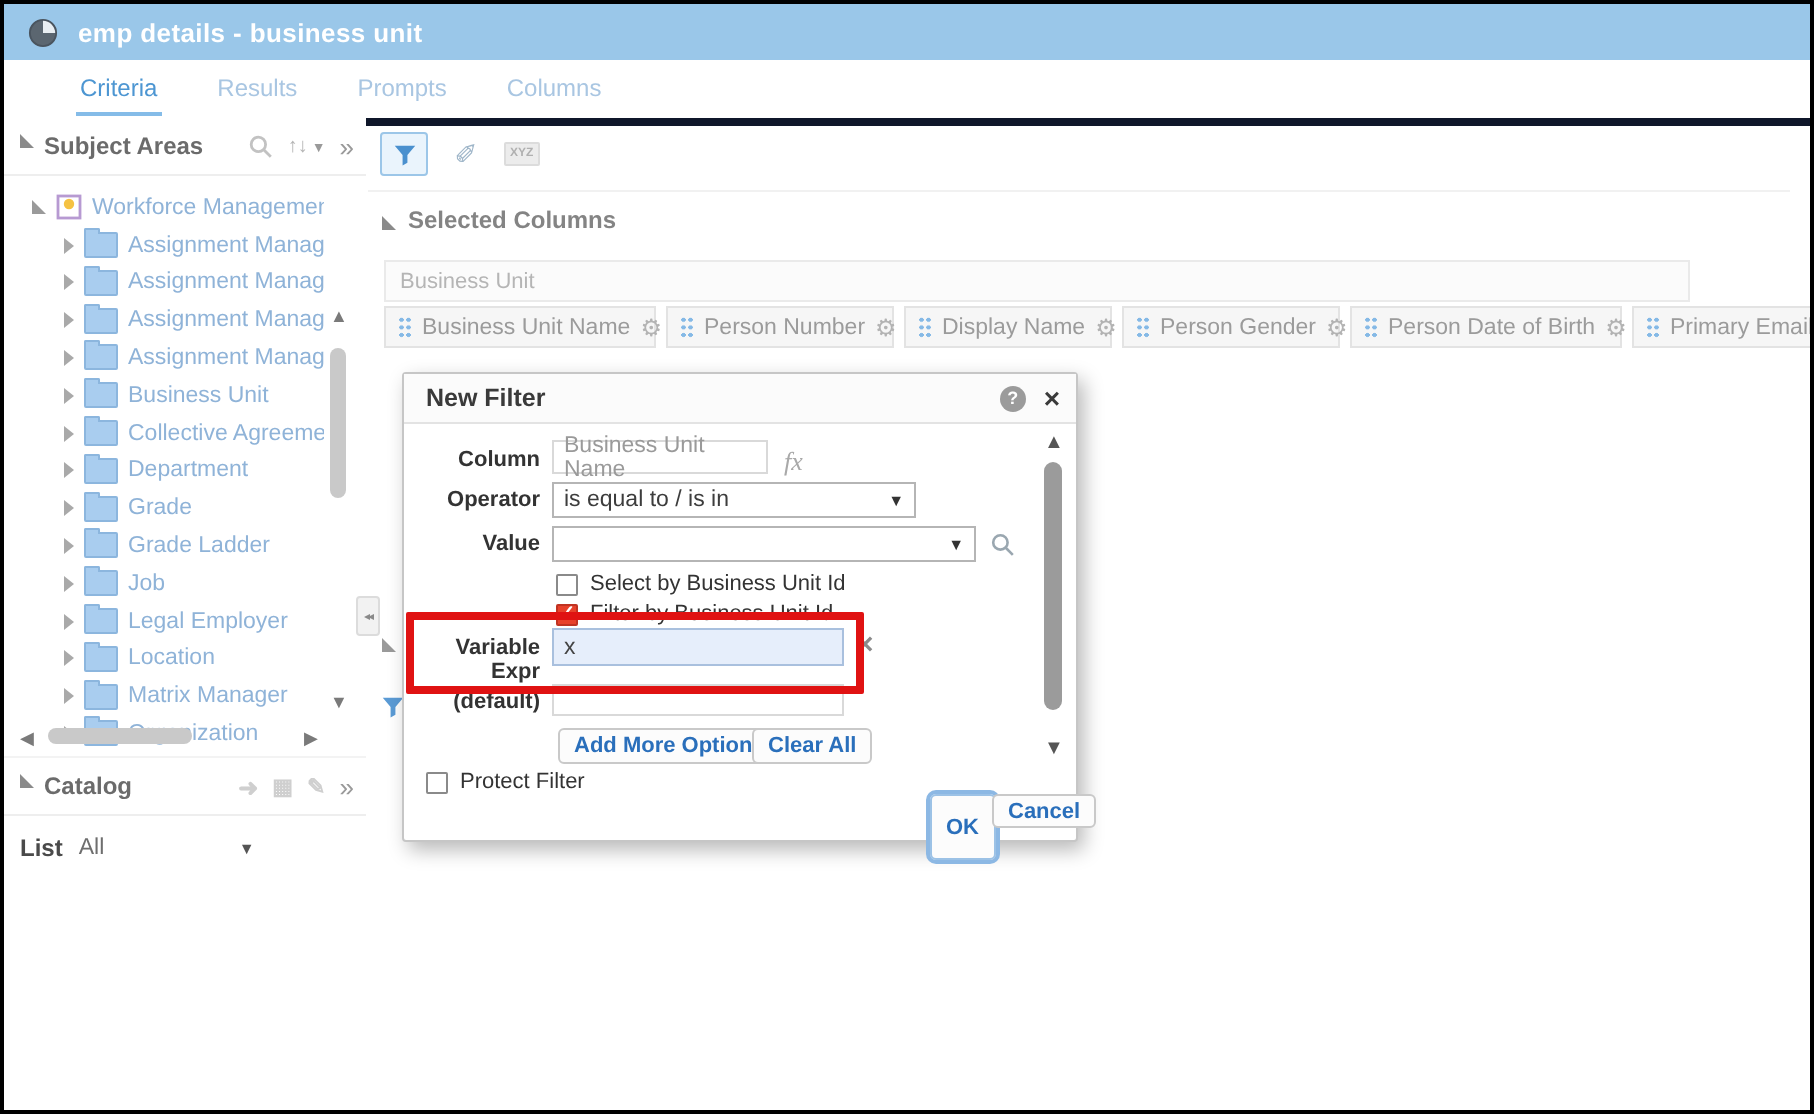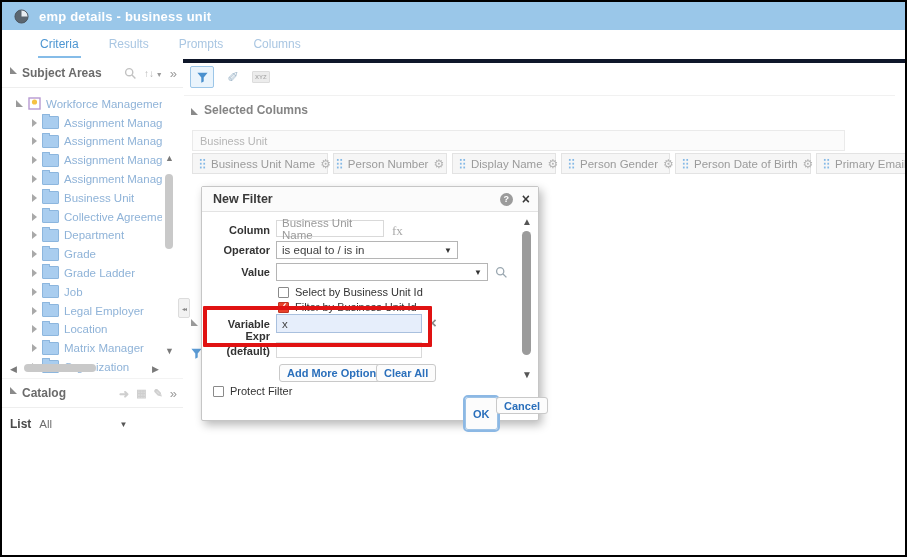--- a/index.html
+++ b/index.html
@@ -75,21 +75,21 @@
     border-bottom:1px solid #e3e3e3;display:flex;align-items:center;padding:0 8px 0 11px;}
   .dlg-title .t{font-size:12.5px;font-weight:bold;color:#3a3a3a;}
   .help-ic{margin-left:auto;width:13px;height:13px;border-radius:50%;background:#9b9b9b;color:#fff;
     font-size:9px;font-weight:bold;display:flex;align-items:center;justify-content:center;}
   .close-ic{margin-left:9px;color:#3a3a3a;font-size:14px;font-weight:bold;line-height:14px;}
   .lbl{position:absolute;width:68px;text-align:right;font-size:11px;font-weight:bold;color:#333;}
   .inp{position:absolute;background:#fff;border:1px solid #d9d9d9;font-size:11.5px;color:#9a9a9a;
     display:flex;align-items:center;padding:0 5px;box-sizing:border-box;}
   .sel{border:1px solid #b5b5b5;color:#3d3d3d;}
   .sel .arr,.combo .arr{margin-left:auto;font-size:8px;color:#333;}
-  .fx{font-family:"Liberation Serif",serif;color:#a9a9a9;font-size:13px;}
+  .fx{font-family:"Liberation Serif",serif;font-style:italic;color:#a9a9a9;font-size:13px;}
   .cbx{display:inline-block;width:11px;height:11px;border:1px solid #8a8a8a;background:#fff;
     border-radius:1px;flex:none;box-sizing:border-box;}
   .cbx.checked-red{background:#e8412b;border-color:#c03322;position:relative;}
   .cbx.checked-red::after{content:"✓";position:absolute;left:1px;top:-2px;color:#fff;font-size:9px;font-weight:bold;}
   .cb-row{position:absolute;display:flex;align-items:center;gap:6px;font-size:11px;color:#333;}
   .red-box{position:absolute;left:1px;top:119px;width:221px;height:33px;border:4px solid #e01212;
     border-radius:1px;z-index:3;pointer-events:none;}
   .var-inp{background:#e6eefb;border:1px solid #a9c0de;color:#444;}
   .x-ic{position:absolute;color:#8a8a8a;font-size:15px;font-weight:bold;}
   .blue-btn{position:absolute;display:flex;align-items:center;gap:5px;border:1px solid #c9c9c9;
@@ -270,21 +270,21 @@
     <div class="col-table">
       <div class="grp-row">
           <div class="grp-cell" style="width: 118px;">Business Unit</div>
         </div>
       <div class="pill-row">
           <div class="pill" style="width: 122px;">
             <span class="drag-dots"></span>
             <span>Business Unit Name</span>
             <span class="gear">⚙</span>
           </div>
-          <div class="pill" style="width: 100px; justify-content: center;">
+          <div class="pill" style="width: 100px;">
             <span class="drag-dots"></span>
             <span>Person Number</span>
             <span class="gear">⚙</span>
           </div>
           <div class="pill" style="width: 90px;">
             <span class="drag-dots"></span>
             <span>Display Name</span>
             <span class="gear">⚙</span>
           </div>
           <div class="pill" style="width: 95px;">

